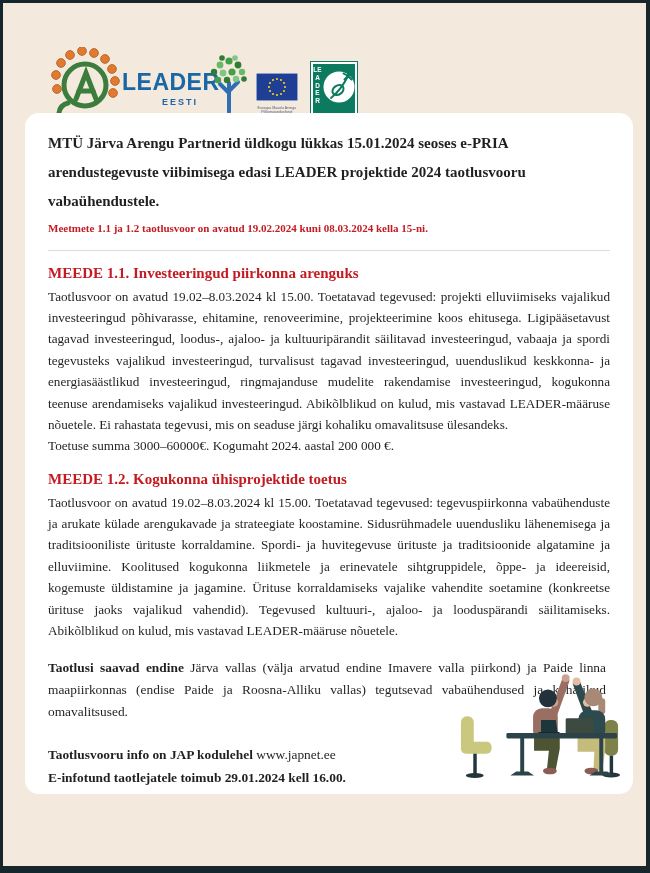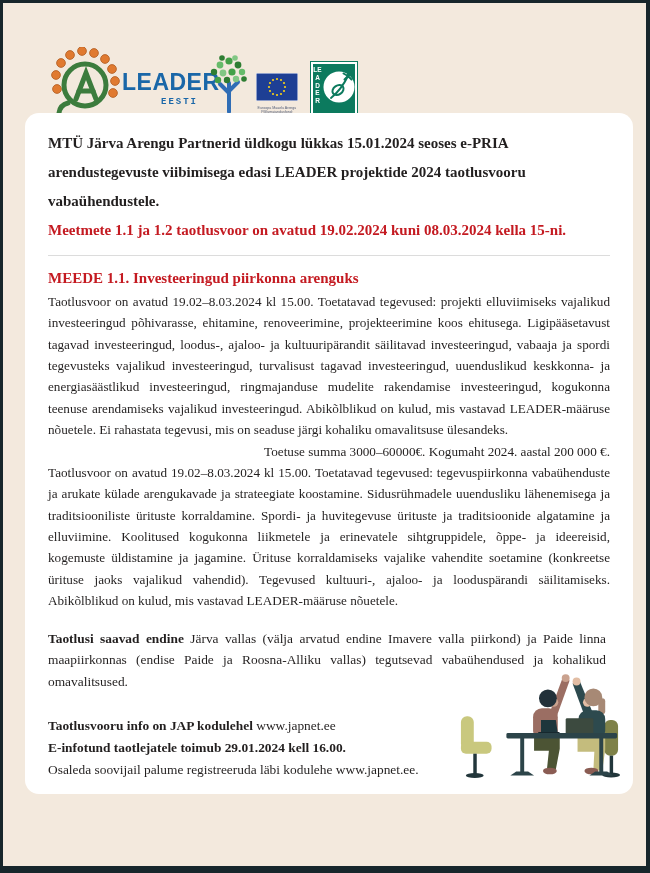--- a/index.html
+++ b/index.html
@@ -11,43 +11,43 @@
     overflow:hidden;
     font-family:"Liberation Serif","DejaVu Serif",serif;
     color:#221f1f;
   }
   
   .logo-row{position:absolute; left:45px; top:42px; height:76px; width:560px;}
   .logo{position:absolute;}
   .jap-logo{left:0; top:2px;}
   .leader-est{left:74px; top:26px; width:78px; text-align:right;}
   .leader-est .t{font-family:"Liberation Sans",sans-serif; font-weight:bold; color:#1a67a8; font-size:23px; letter-spacing:.5px; line-height:1;}
-  .leader-est .s{font-family:Liberation Mono, monospace; font-weight:bold; color:#1a67a8; font-size:9px; letter-spacing:2px; margin-top:3px; padding-right:2px;}
+  .leader-est .s{font-family:Liberation Sans, sans-serif; font-weight:bold; color:#1a67a8; font-size:9px; letter-spacing:2px; margin-top:3px; padding-right:2px;}
   .tree-logo{left:158px; top:4px;}
   .eu-logo{left:206px; top:28px; width:46px; text-align:center;}
   .eu-caption{font-family:"Liberation Sans",sans-serif; font-size:3.6px; color:#56617a; line-height:1.25; margin-top:1px;}
   .leader-eu{left:262px; top:16px; width:46px; height:54px; background:#0c7a5e; border:1px solid #0c7a5e; box-shadow:0 0 0 2px #fff inset; position:absolute;}
   .leader-eu .vert{
     position:absolute; left:2px; top:4px; width:9px;
     font-family:"Liberation Sans",sans-serif; font-weight:bold; font-size:6.5px; line-height:1.2;
     color:#fff; word-break:break-all; text-align:center;
   }
   
   .card{
     position:absolute; left:22px; top:110px; width:608px; height:681px;
     background:#ffffff; border-radius:14px; box-sizing:border-box;
     padding:16px 23px 10px 23px; overflow:hidden;
   }
   .intro{font-size:15px; font-weight:bold; line-height:1.92; margin:0 0 2px 0;}
-  .notice{font-size:15px; font-weight:bold; color:#c41a21; margin:6px 0 12px 0; line-height:1.3;}
+  .notice{font-size:11px; font-weight:bold; color:#c41a21; margin:6px 0 12px 0; line-height:1.3;}
   .divider{border:none; border-top:1px solid #dcdcdc; margin:14px 0 12px 0;}
   .plain{font-size:13.4px; margin:0; line-height:1.62;}
   .meede-h{font-size:15px; font-weight:bold; color:#c41a21; margin:14px 0 4px 0;}
   .body-j{font-size:13.2px; margin:0; line-height:1.62; text-align:justify;}
-  .sum{font-size:13.2px; margin:0; line-height:1.62;text-align:right;}
+  .sum{font-size:13.2px; margin:0; line-height:1.62;}
   .elig{font-size:13.4px; margin:16px 0 0 0; line-height:1.62; text-align:justify; padding-right:4px;}
   .elig .lead{font-weight:bold;}
   .footer{margin-top:22px; font-size:13.4px; line-height:1.66;}
   .footer .b{font-weight:bold;}
   .url{color:#221f1f; text-decoration:none;}
   .illu{position:absolute; right:10px; bottom:6px; width:168px; height:118px;}
 </style>
 </head>
 <body>
 
@@ -153,20 +153,21 @@
 
     <p class="notice">Meetmete 1.1 ja 1.2 taotlusvoor on avatud 19.02.2024 kuni 08.03.2024 kella 15-ni.</p>
 
     <hr class="divider">
 
 
     <h2 class="meede-h">MEEDE 1.1. Investeeringud piirkonna arenguks</h2>
     <p class="body-j">Taotlusvoor on avatud 19.02–8.03.2024 kl 15.00. Toetatavad tegevused: projekti elluviimiseks vajalikud investeeringud põhivarasse, ehitamine, renoveerimine, projekteerimine koos ehitusega. Ligipääsetavust tagavad investeeringud, loodus-, ajaloo- ja kultuuripärandit säilitavad investeeringud, vabaaja ja spordi tegevusteks vajalikud investeeringud, turvalisust tagavad investeeringud, uuenduslikud keskkonna- ja energiasäästlikud investeeringud, ringmajanduse mudelite rakendamise investeeringud, kogukonna teenuse arendamiseks vajalikud investeeringud. Abikõlblikud on kulud, mis vastavad LEADER-määruse nõuetele. Ei rahastata tegevusi, mis on seaduse järgi kohaliku omavalitsuse ülesandeks.</p>
     <p class="sum">Toetuse summa 3000–60000€. Kogumaht 2024. aastal 200 000 €.</p>
 
+    <h2 class="meede-h">MEEDE 1.2. Kogukonna ühisprojektide toetus</h2>
     <p class="body-j">Taotlusvoor on avatud 19.02–8.03.2024 kl 15.00. Toetatavad tegevused: tegevuspiirkonna vabaühenduste ja arukate külade arengukavade ja strateegiate koostamine. Sidusrühmadele uuendusliku lähenemisega ja traditsiooniliste ürituste korraldamine. Spordi- ja huvitegevuse ürituste ja traditsioonide algatamine ja elluviimine. Koolitused kogukonna liikmetele ja erinevatele sihtgruppidele, õppe- ja ideereisid, kogemuste üldistamine ja jagamine. Ürituse korraldamiseks vajalike vahendite soetamine (konkreetse ürituse jaoks vajalikud vahendid). Tegevused kultuuri-, ajaloo- ja looduspärandi säilitamiseks. Abikõlblikud on kulud, mis vastavad LEADER-määruse nõuetele.</p>
 
     <p class="elig"><span class="lead">Taotlusi saavad endine</span><span> Järva vallas (välja arvatud endine Imavere valla piirkond) ja Paide linna maapiirkonnas (endise Paide ja Roosna-Alliku vallas) tegutsevad vabaühendused ja kohalikud omavalitsused.</span></p>
 
     <div class="footer">
       <div><span class="b">Taotlusvooru info on JAP kodulehel </span><span class="url">www.japnet.ee</span></div>
       <div class="b">E-infotund taotlejatele toimub 29.01.2024 kell 16.00.</div>
       <div><span>Osaleda soovijail palume registreeruda läbi kodulehe </span><span class="url">www.japnet.ee</span><span>.</span></div>
     </div>
 

